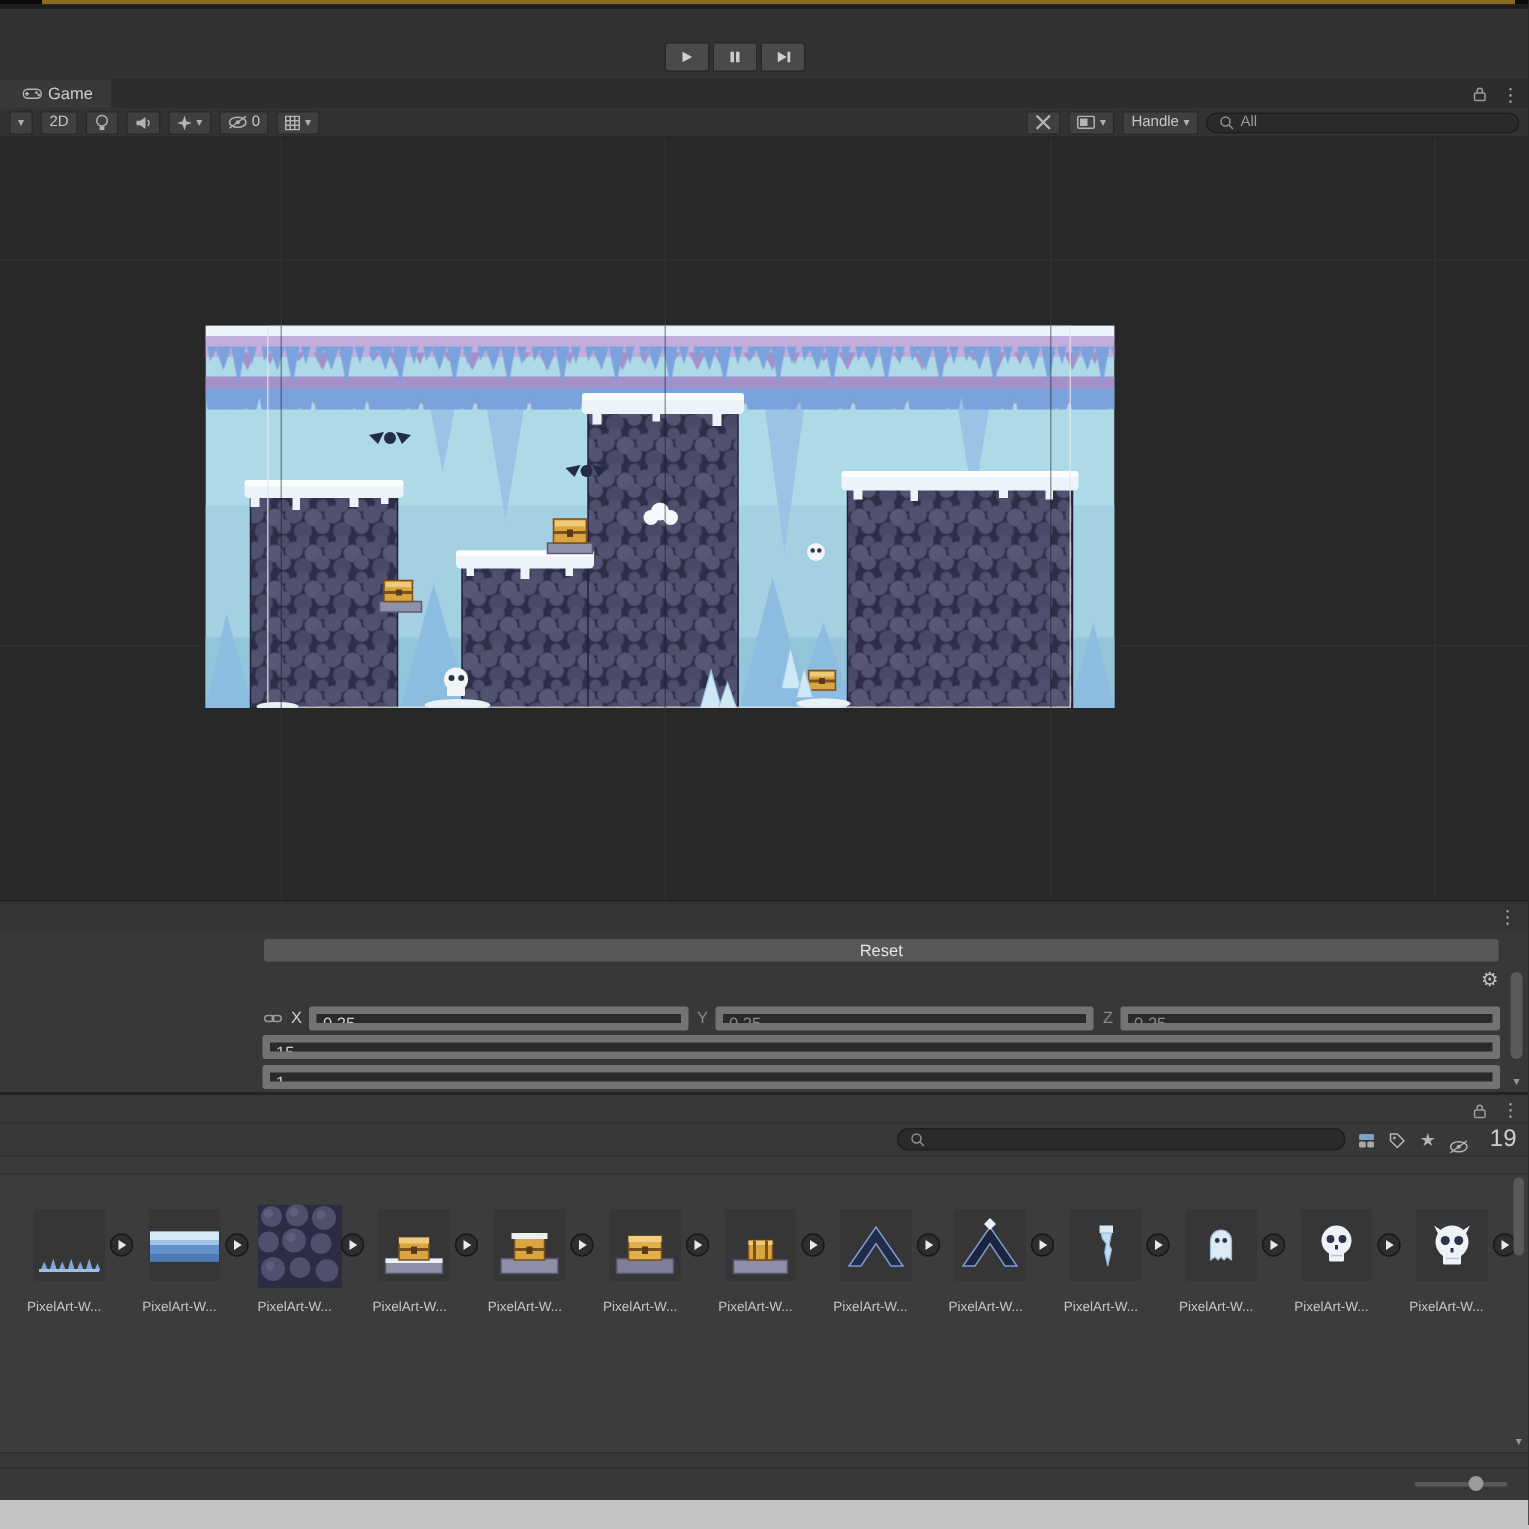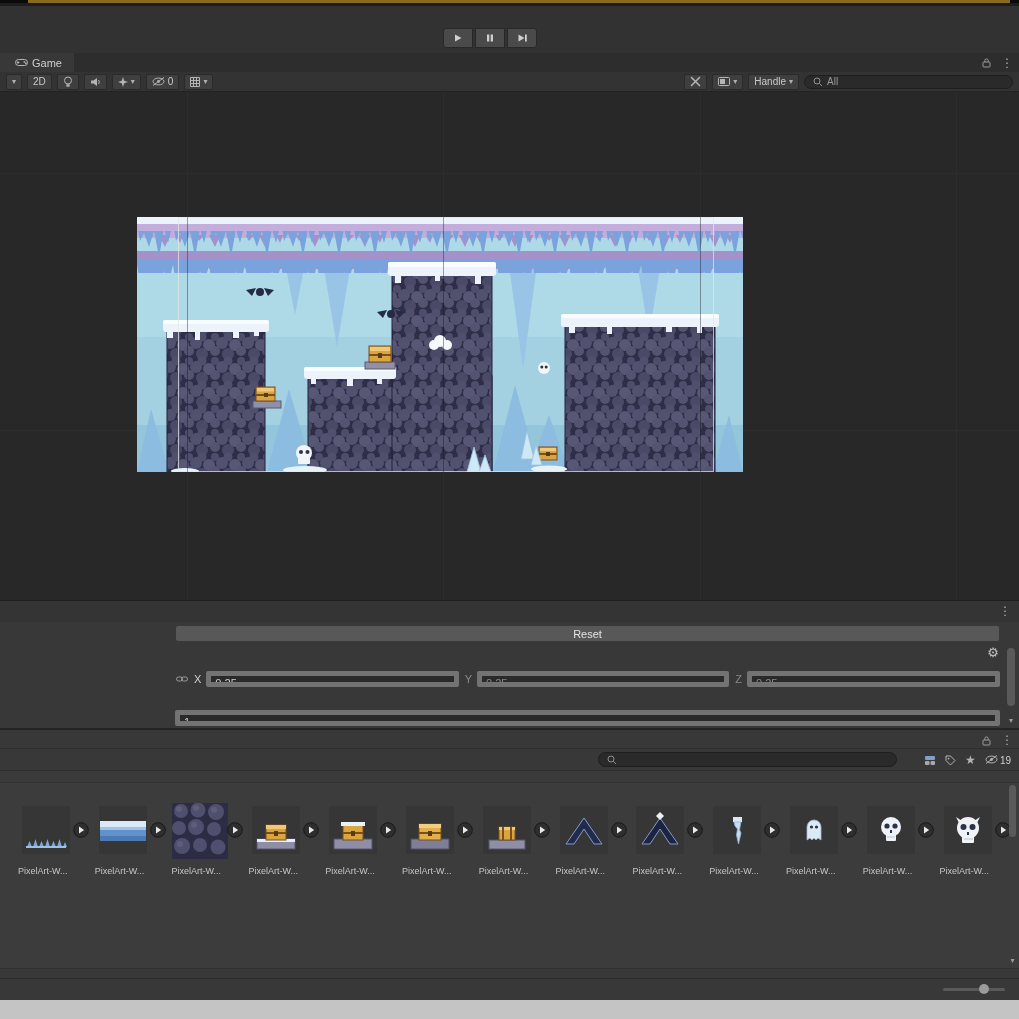--- a/index.html
+++ b/index.html
@@ -55,21 +55,21 @@
   #inspector .vscroll{right:2px;top:26px;bottom:2px}
   .vthumb{position:absolute;left:2px;right:2px;top:0;height:58px;background:#5a5a5a;border-radius:4px}
   .varrow{position:absolute;left:0;right:0;bottom:0;text-align:center;color:#9a9a9a;font-size:8px;line-height:10px}
 
   
   #projheader{position:absolute;left:0;top:728px;width:1019px;height:20px;background:#383838;border-top:2px solid #242424}
   #projheader .right-icons{position:absolute;right:6px;top:0;height:20px}
   #projtoolbar{position:absolute;left:0;top:748px;width:1019px;height:22px;background:#383838;border-top:1px solid #2e2e2e}
   #projtoolbar .searchbox{position:absolute;left:598px;top:3px;width:299px;height:15px}
   #projtoolbar .right-icons{position:absolute;right:8px;top:0;height:22px;gap:9px}
-  .count-badge{display:flex;align-items:flex-start;gap:2px;color:#cfcfcf;font-size:10px}
+  .count-badge{display:flex;align-items:flex-end;gap:14px;color:#cfcfcf;font-size:16px}
   .star-glyph{color:#b4b4b4;font-size:12px;line-height:1}
   #crumb{position:absolute;left:0;top:770px;width:1019px;height:13px;background:#3a3a3a;border-top:1px solid #2e2e2e;border-bottom:1px solid #323232}
   #assets{position:absolute;left:0;top:783px;width:1019px;height:185px;background:#3c3c3c}
   .asset-row{position:absolute;left:17px;top:23px;display:flex}
   .asset{position:relative;flex:0 0 76.8px;height:78px}
   .thumb{position:absolute;left:5px;top:0;width:48px;height:48px}
   .k-rock .thumb{left:1px;top:-3px;width:56px;height:56px}
   .play-badge{position:absolute;left:56px;top:16px;width:16px;height:16px}
   .asset-label{position:absolute;left:1px;top:60px;font-size:9px;color:#c6c6c6;white-space:nowrap}
   #assets .vscroll{right:1px;top:2px;bottom:2px;width:11px}
@@ -366,20 +366,23 @@
     </div>
     <div class="axis dim">
       <span class="lbl">Y</span>
       <div class="field">0.25</div>
     </div>
     <div class="axis dim">
       <span class="lbl">Z</span>
       <div class="field">0.25</div>
     </div>
   </div>
+  <div class="fullrow" style="top:68px">
+      <div class="field">15</div>
+    </div>
   <div class="fullrow" style="top:88px">
       <div class="field">1</div>
     </div>
   <div class="vscroll">
     <div class="vthumb"></div>
     <div class="varrow">▾</div>
   </div>
 </div>
 
 <div id="projheader">

